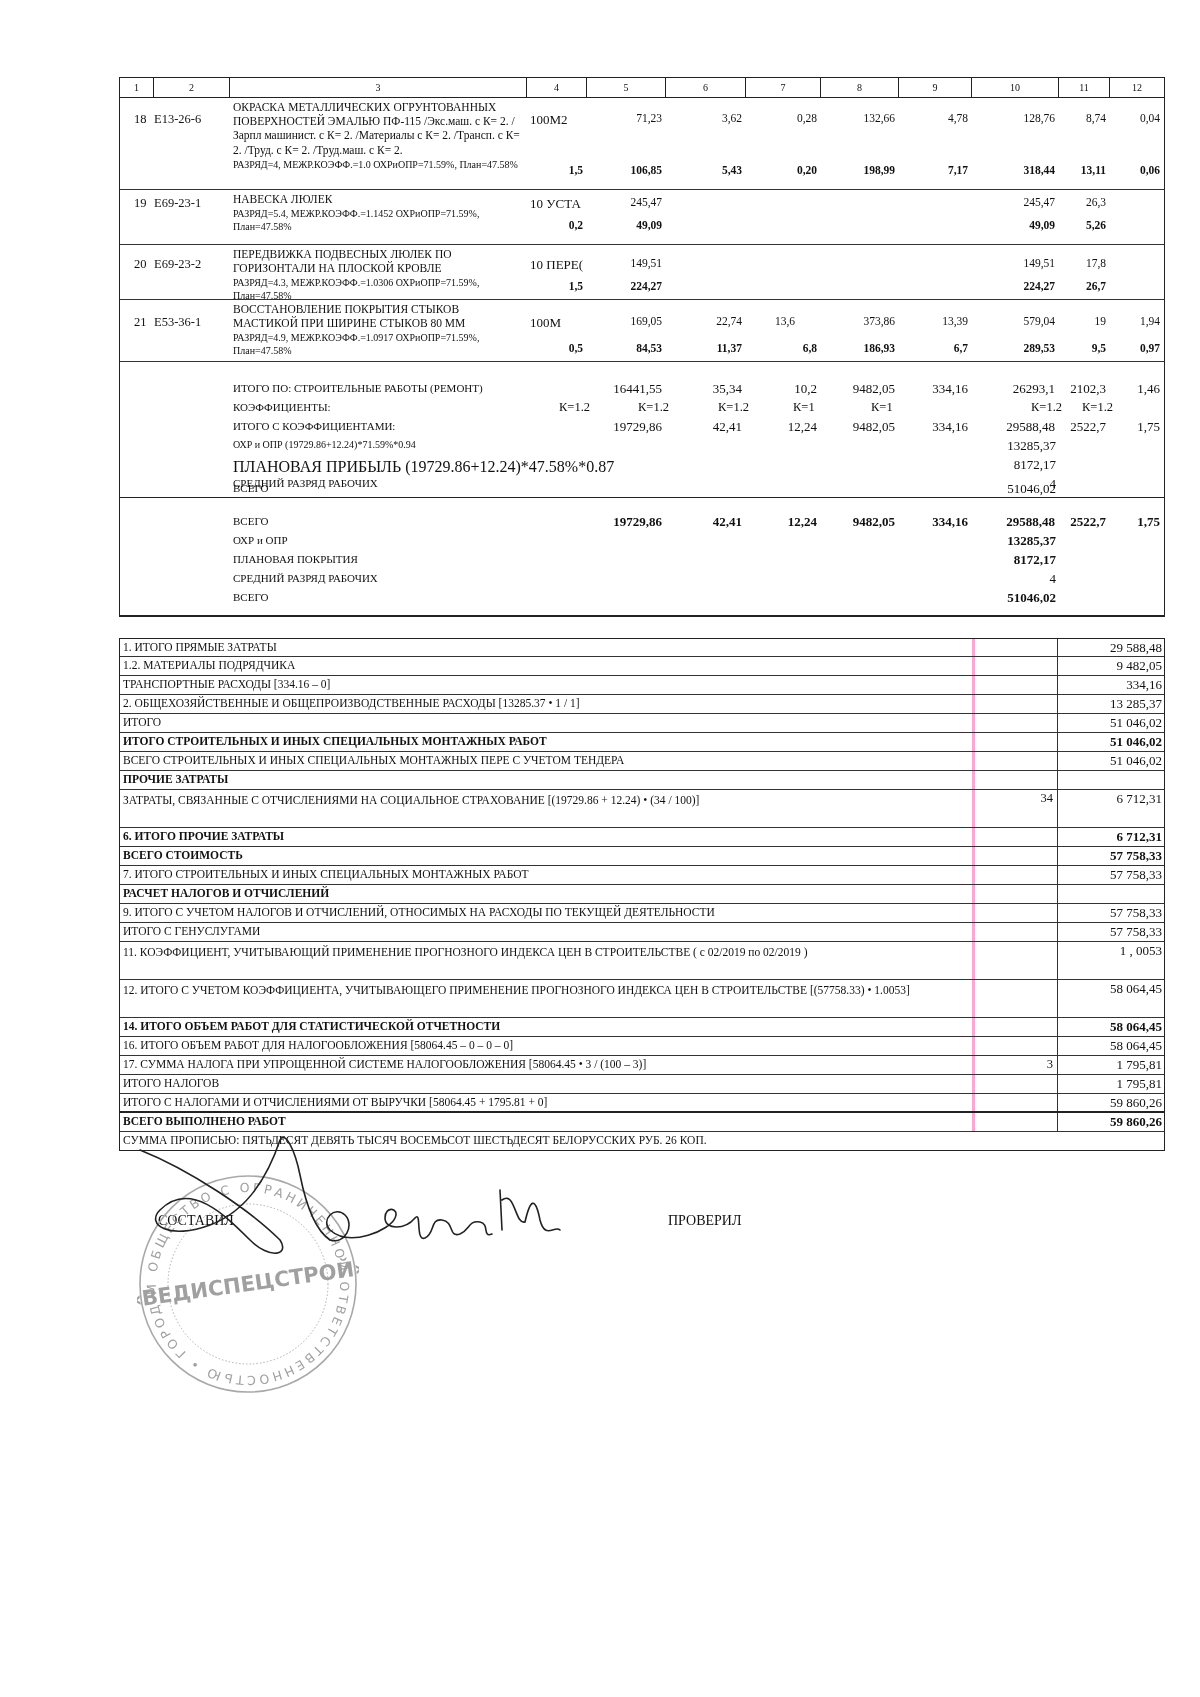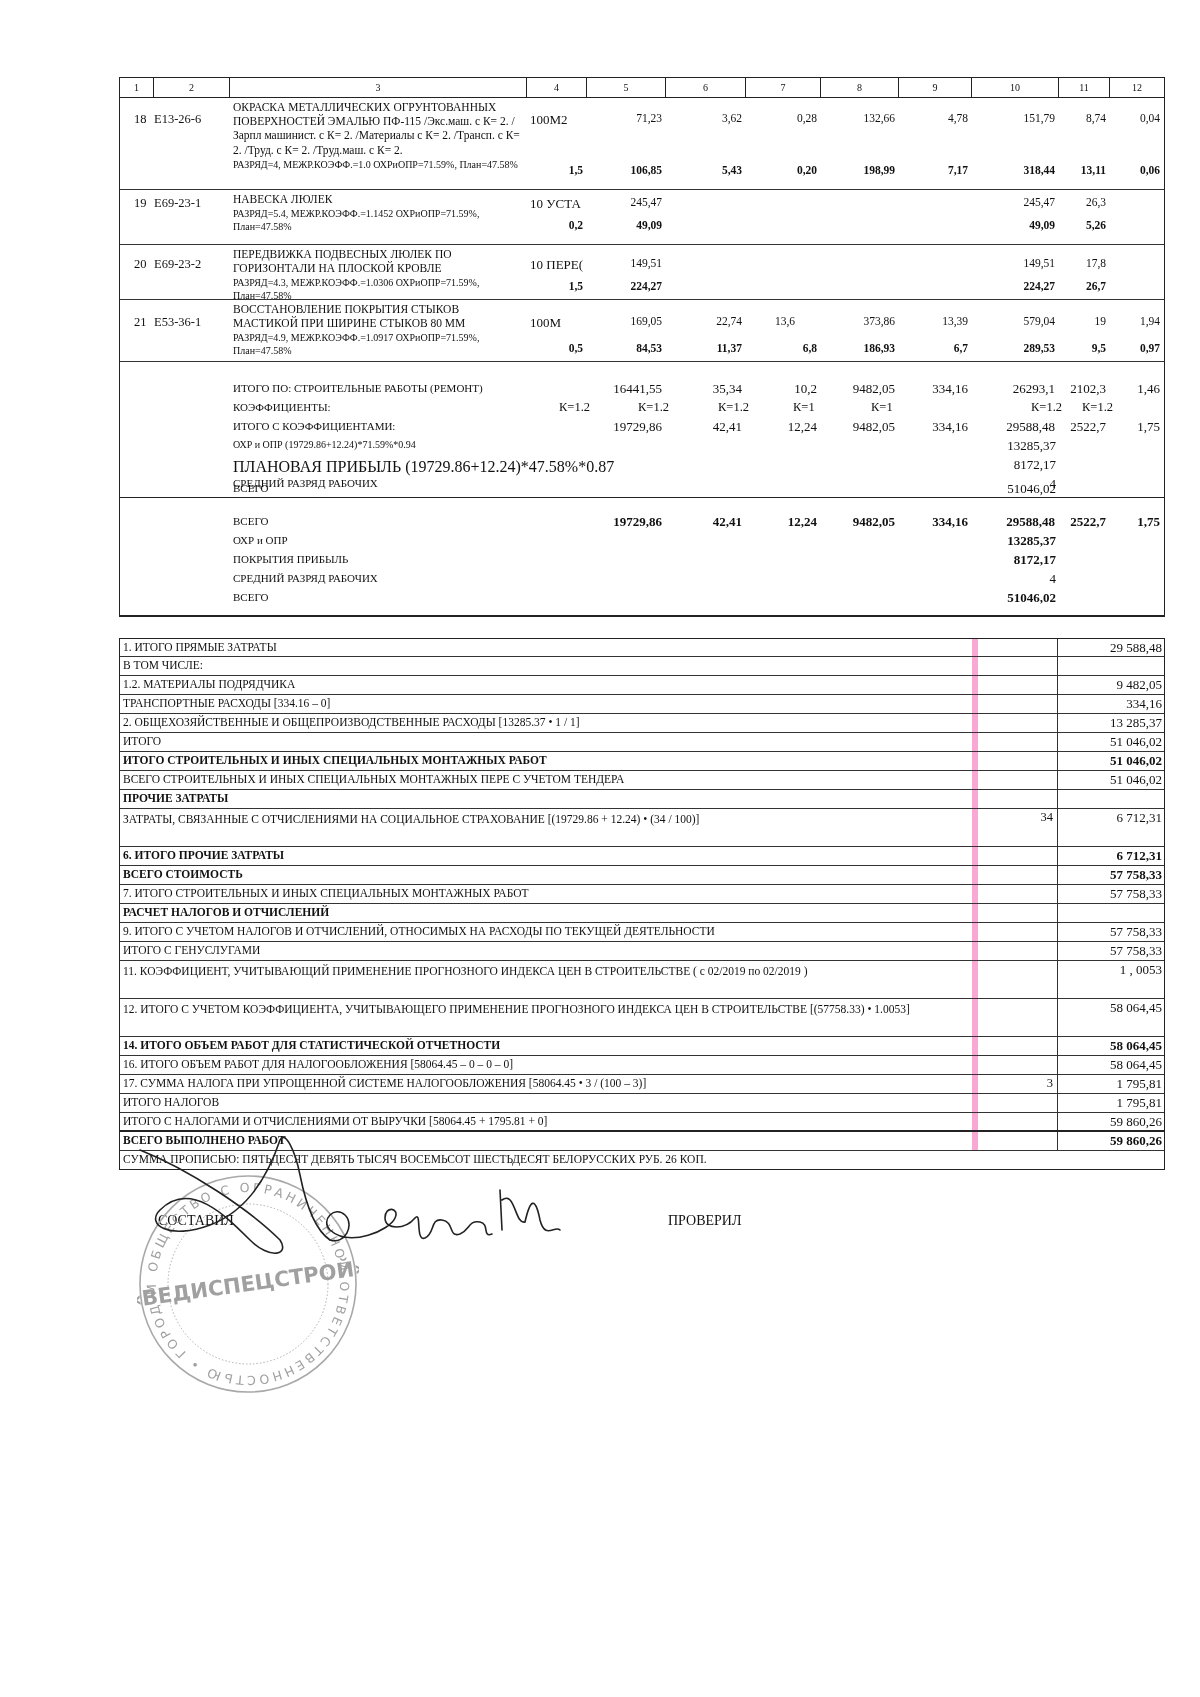--- a/index.html
+++ b/index.html
@@ -24,21 +24,21 @@
 
   .totals { position:relative; border-bottom:1.5px solid #222; box-sizing:border-box; }
   .totals .line { position:absolute; left:0; width:100%; height:19px; }
   .totals .lbl { position:absolute; left:113px; font-size:11px; top:2px; white-space:nowrap; }
   .totals .v { position:absolute; font-size:13px; text-align:right; top:1px; }
 
   
   .sum { position:absolute; left:119px; width:1046px; border-left:1.5px solid #222; border-right:1.5px solid #222; box-sizing:border-box; }
   .srow { position:relative; border-bottom:1px solid #333; box-sizing:border-box; height:19px; }
   .srow .stxt { position:absolute; left:3px; top:2px; font-size:11.5px; white-space:nowrap; }
-  .srow .c2 { position:absolute; left:852px; top:0; bottom:0; width:86px; border-left:6px solid #f9a8d4; border-right:1px solid #333; text-align:right; font-size:12.5px; box-sizing:border-box; padding-right:4px; padding-top:1px; }
+  .srow .c2 { position:absolute; left:852px; top:0; bottom:0; width:86px; border-left:3px solid #f9a8d4; border-right:1px solid #333; text-align:right; font-size:12.5px; box-sizing:border-box; padding-right:4px; padding-top:1px; }
   .srow .c3 { position:absolute; left:938px; right:0; top:0; bottom:0; text-align:right; font-size:13px; padding-right:2px; padding-top:1px; }
   .srow.tall { height:38px; }
   .srow.tall .stxt { white-space:normal; width:840px; line-height:17px; }
   .srow.b .stxt, .srow.b .c3 { font-weight:bold; }
   .srow.thick { border-bottom:2px solid #222; }
   .srow.last { border-bottom:1.5px solid #222; }
   .srow.nocol .c2 { display:none; }
 
   .sign { position:absolute; font-size:14px; }
 
@@ -76,21 +76,21 @@
           <span class="cell num" style="left:467px;width:75px;top:14px">71,23</span>
           <span class="cell num bold" style="left:467px;width:75px;top:66px">106,85</span>
           <span class="cell num" style="left:546px;width:76px;top:14px">3,62</span>
           <span class="cell num bold" style="left:546px;width:76px;top:66px">5,43</span>
           <span class="cell num" style="left:626px;width:71px;top:14px">0,28</span>
           <span class="cell num bold" style="left:626px;width:71px;top:66px">0,20</span>
           <span class="cell num" style="left:701px;width:74px;top:14px">132,66</span>
           <span class="cell num bold" style="left:701px;width:74px;top:66px">198,99</span>
           <span class="cell num" style="left:779px;width:69px;top:14px">4,78</span>
           <span class="cell num bold" style="left:779px;width:69px;top:66px">7,17</span>
-          <span class="cell num" style="left:852px;width:83px;top:14px">151,79</span>
+          <span class="cell num" style="left:852px;width:83px;top:14px">128,76</span>
           <span class="cell num bold" style="left:852px;width:83px;top:66px">318,44</span>
           <span class="cell num" style="left:939px;width:47px;top:14px">8,74</span>
           <span class="cell num bold" style="left:939px;width:47px;top:66px">13,11</span>
           <span class="cell num" style="left:990px;width:50px;top:14px">0,04</span>
           <span class="cell num bold" style="left:990px;width:50px;top:66px">0,06</span>
         </div>
         <div class="row" style="height: 55px;">
           <span class="cell" style="left:14px;top:6px;font-size:12.5px">19</span>
           <span class="cell" style="left:34px;top:6px;font-size:12.5px">Е69-23-1</span>
           <span class="cell desc" style="left:113px;top:2px;width:292px">НАВЕСКА ЛЮЛЕК</span>
@@ -228,44 +228,39 @@
           <span class="v bold" style="left:779px;width:69px">334,16</span>
           <span class="v bold" style="left:852px;width:83px">29588,48</span>
           <span class="v bold" style="left:939px;width:47px">2522,7</span>
           <span class="v bold" style="left:990px;width:50px">1,75</span>
       </div>
       <div class="line" style="top:34px">
         <span class="lbl">ОХР и ОПР</span>
         <span class="v bold" style="left:852px;width:84px">13285,37</span>
       </div>
       <div class="line" style="top:53px">
-        <span class="lbl">ПОКРЫТИЯ ПРИБЫЛЬ</span>
+        <span class="lbl">ПЛАНОВАЯ ПОКРЫТИЯ</span>
         <span class="v bold" style="left:852px;width:84px">8172,17</span>
       </div>
       <div class="line" style="top:72px">
         <span class="lbl">СРЕДНИЙ РАЗРЯД РАБОЧИХ</span>
         <span class="v" style="left:852px;width:84px">4</span>
       </div>
       <div class="line" style="top:91px">
         <span class="lbl">ВСЕГО</span>
         <span class="v bold" style="left:852px;width:84px">51046,02</span>
       </div>
     </div>
   </div>
 
   <div class="sum" id="summary" style="top:638px">
       <div class="srow" style="border-top: 1.5px solid rgb(34, 34, 34);">
         <span class="stxt">1. ИТОГО ПРЯМЫЕ ЗАТРАТЫ</span>
         <span class="c2"></span>
         <span class="c3">29 588,48</span>
-      </div>
-      <div class="srow nocol">
-        <span class="stxt">В ТОМ ЧИСЛЕ:</span>
-        <span class="c2" style="display:block"></span>
-        <span class="c3"></span>
       </div>
       <div class="srow">
         <span class="stxt">1.2.     МАТЕРИАЛЫ ПОДРЯДЧИКА</span>
         <span class="c2"></span>
         <span class="c3">9 482,05</span>
       </div>
       <div class="srow">
         <span class="stxt">ТРАНСПОРТНЫЕ РАСХОДЫ [334.16 – 0]</span>
         <span class="c2"></span>
         <span class="c3">334,16</span>

